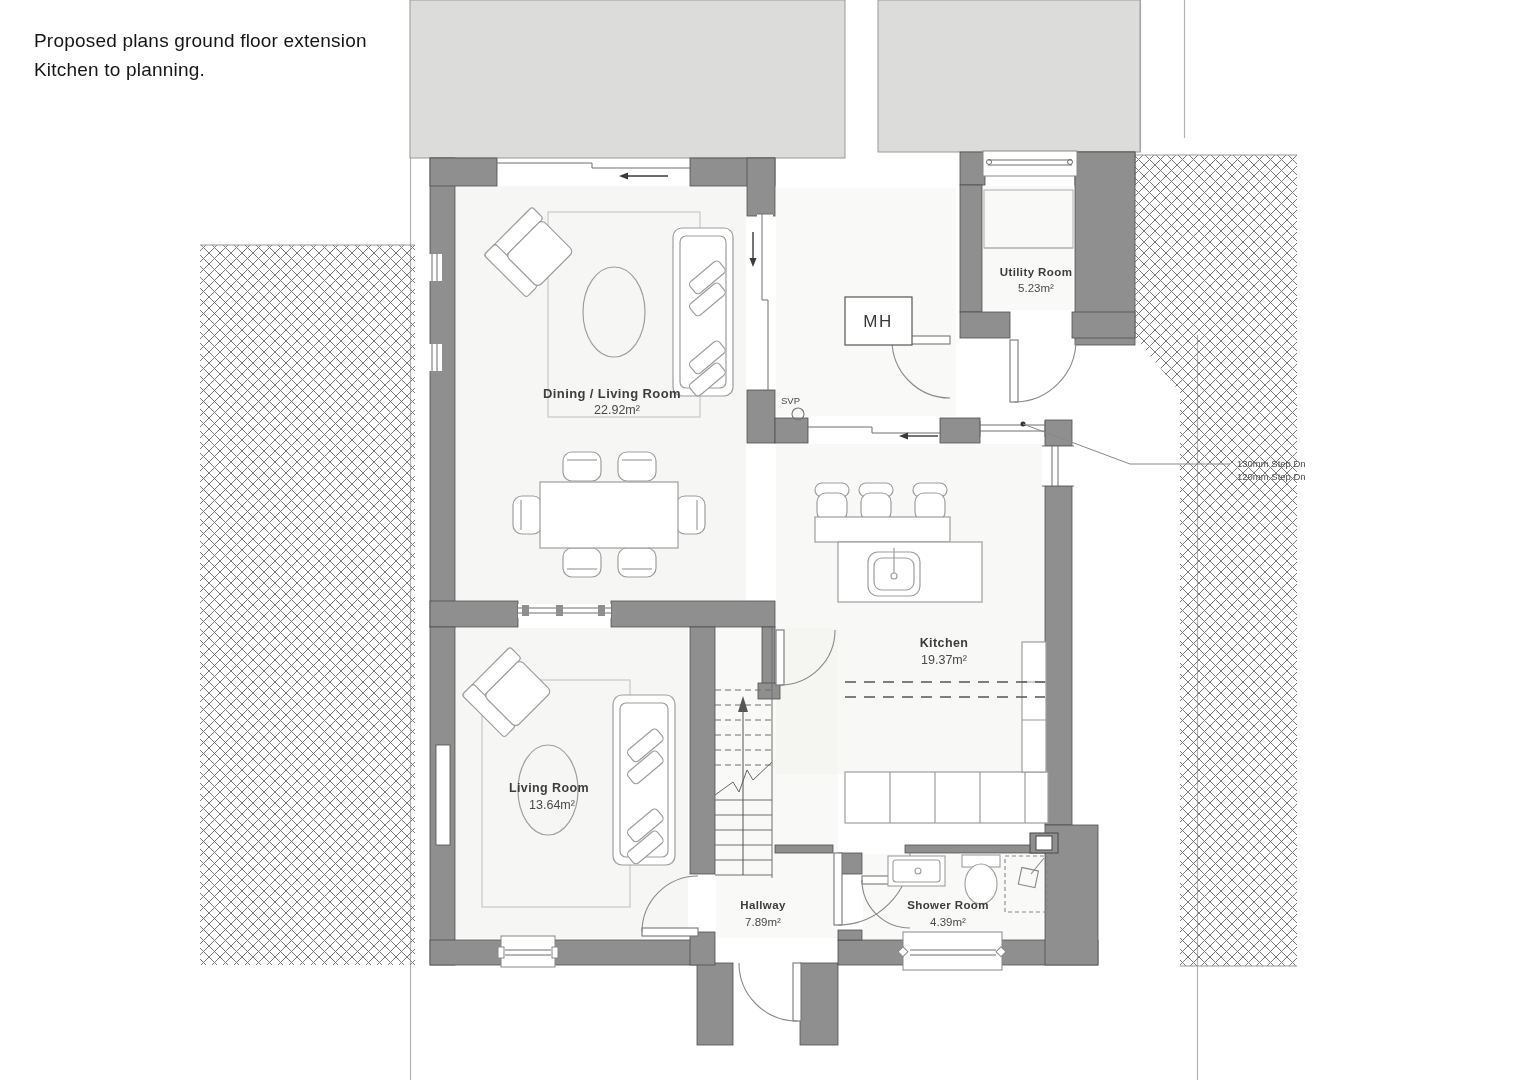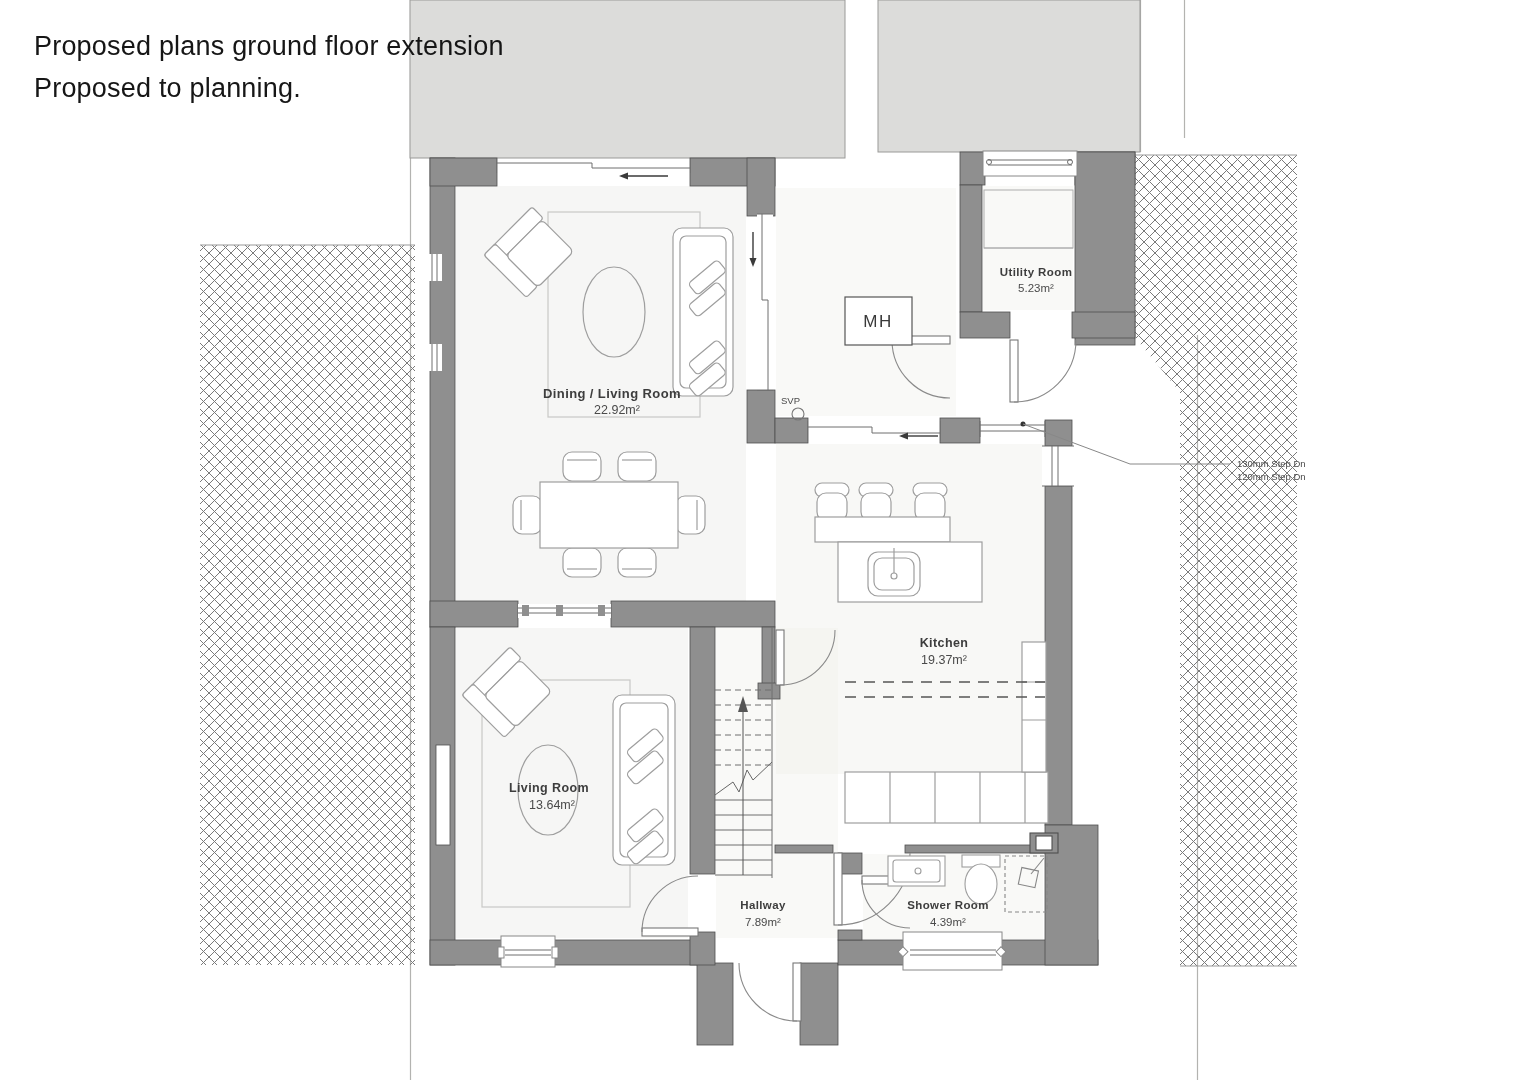--- a/index.html
+++ b/index.html
@@ -2,34 +2,34 @@
 <html><head>
 <meta charset="utf-8">
 <style>
   html,body{margin:0;padding:0;}
   body{
     width:1528px;height:1080px;position:relative;background:#ffffff;
     font-family:"Liberation Sans",sans-serif;overflow:hidden;
   }
   #plan-title{
     position:absolute;left:34px;top:26px;z-index:5;
-    font-size:27px;line-height:1.55;color:#161616;letter-spacing:.2px;
+    font-size:19px;line-height:1.55;color:#161616;letter-spacing:.2px;
   }
   #plan-svg{position:absolute;left:0;top:0;}
   .room-name{font-family:"Liberation Sans",sans-serif;font-weight:700;fill:#3d3d3d;letter-spacing:.4px;}
   .room-area{font-family:"Liberation Sans",sans-serif;font-weight:400;fill:#4a4a4a;}
   .note-text{font-family:"Liberation Sans",sans-serif;font-weight:400;fill:#4a4a4a;}
   .mh-text{font-family:"Liberation Sans",sans-serif;font-weight:400;fill:#3a3a3a;letter-spacing:1.5px;}
 </style>
 </head>
 <body>
 
 <div id="plan-title">
   <div>Proposed plans ground floor extension</div>
-  <div>Proposed to planning.</div>
+  <div>Kitchen to planning.</div>
 </div>
 
 <svg id="plan-svg" width="1528" height="1080" viewBox="0 0 1528 1080" xmlns="http://www.w3.org/2000/svg">
 
   <defs>
     <pattern id="crosshatch" width="11" height="11" patternUnits="userSpaceOnUse">
       <path d="M0 0 L11 11 M11 0 L0 11" stroke="#7a7a7a" stroke-width="1" fill="none"></path>
     </pattern>
     <g id="armchair">
       <rect x="-34" y="-34" width="68" height="16" rx="3"></rect>

